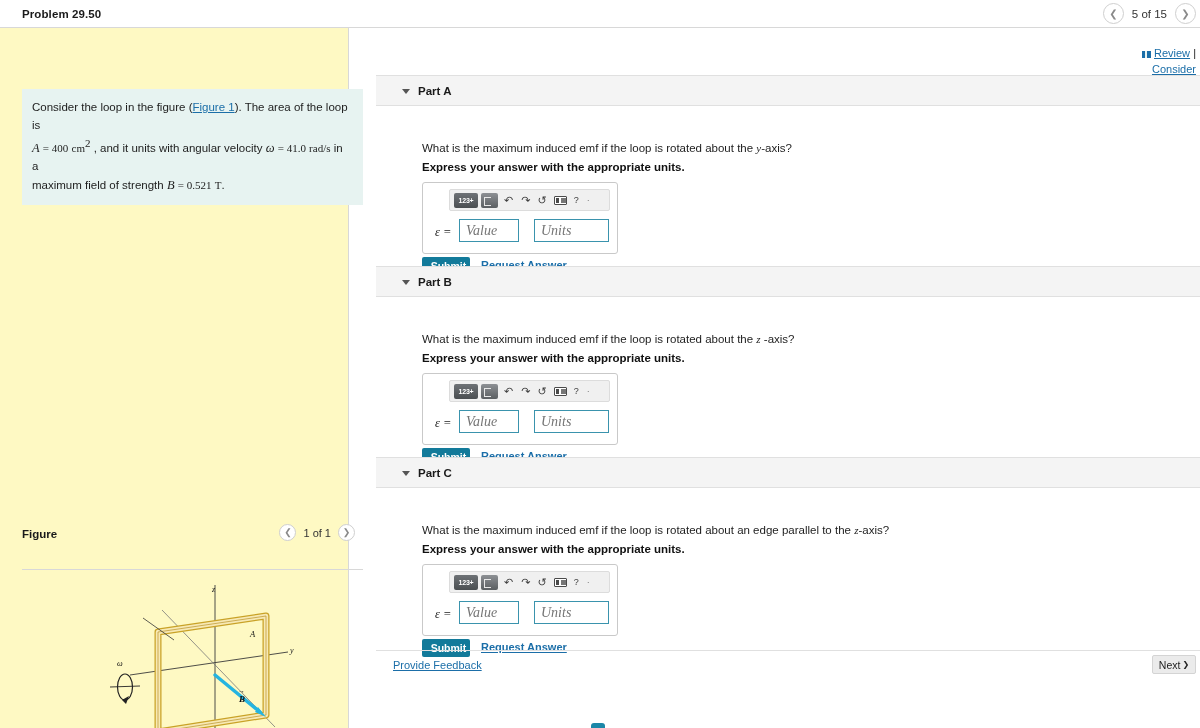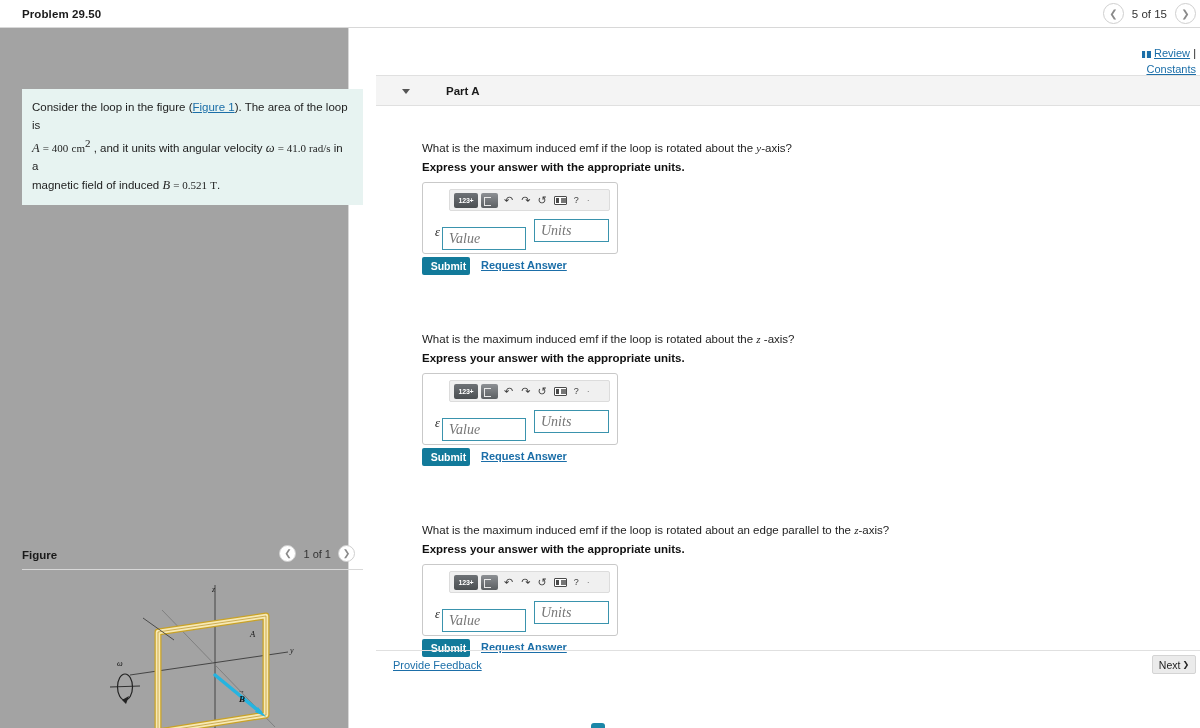--- a/index.html
+++ b/index.html
@@ -35,21 +35,21 @@
     display: flex; align-items: center; justify-content: center;
     color: #8a8a8a; font-size: 10px; cursor: pointer;
     line-height: 1;
   }
   .pager-label { font-size: 11.5px; color: #333; }
 
   
   .left-pane {
     position: absolute; left: 0; top: 28px;
     width: 349px; height: 700px;
-    background: #a3a3a3;
+    background: #fef9c3;
     border-right: 1px solid #d8d8d8;
   }
   .statement-box {
     position: absolute; left: 22px; top: 61px; width: 341px;
     background: #e7f3f1;
     padding: 10px 12px 10px 10px;
     line-height: 1.55;
     font-size: 11.5px;
     color: #1d1d1d;
   }
@@ -57,21 +57,21 @@
     font-family: "Liberation Serif", serif; font-style: italic; font-size: 12.5px;
   }
   .statement-box .serif-rm {
     font-family: "Liberation Serif", serif; font-size: 11px;
   }
   .statement-box sup { font-size: 8.5px; }
   a.link { color: #1b6ea8; text-decoration: underline; cursor: pointer; }
 
   
   .figure-header {
-    position: absolute; left: 22px; top: 520px; width: 341px; height: 30px;
+    position: absolute; left: 22px; top: 499px; width: 341px; height: 30px;
   }
   .figure-label { font-size: 11.5px; font-weight: bold; color: #1a1a1a; }
   .figure-pager {
     position: absolute; right: 8px; top: -3px;
     display: flex; align-items: center; gap: 7px;
   }
   .figure-pager .pager-btn { width: 17px; height: 17px; font-size: 9px; }
   .figure-pager .pager-label { font-size: 11px; color: #333; text-align: right; }
   .figure-rule {
     position: absolute; left: 22px; top: 541px; width: 341px; height: 1px;
@@ -108,21 +108,21 @@
     border-bottom: 1px solid #e0e0e0;
   }
   .caret {
     position: absolute; left: 26px; top: 13px;
     width: 0; height: 0;
     border-left: 4px solid transparent; border-right: 4px solid transparent;
     border-top: 5px solid #555; cursor: pointer;
   }
   .part-title {
     position: absolute; left: 42px; top: 9px;
-    font-size: 11.5px; font-weight: bold; color: #1a1a1a; margin-left: 28px;
+    font-size: 11.5px; font-weight: bold; color: #1a1a1a;
   }
 
   .qtext {
     position: absolute; font-size: 11.5px; color: #1d1d1d; text-align: right;
   }
   .qtext .mi {
     font-family: "Liberation Serif", serif; font-style: italic; font-size: 11px;
   }
   .qbold {
     position: absolute; font-size: 11.5px; font-weight: bold; color: #111;
@@ -175,21 +175,21 @@
     font-family: "Liberation Serif", serif; font-style: italic;
     font-size: 12.5px; color: #1a1a1a;
   }
   .inp {
     position: absolute; top: 36px; height: 23px;
     border: 1px solid #3a93ad; background: #fff;
     font-family: "Liberation Serif", serif; font-style: italic;
     font-size: 14px; color: #8e8e8e;
     padding: 0 6px; outline: none;
   }
-  .inp-value { left: 19px; width: 84px; margin-top: 8px; }
+  .inp-value { left: 36px; width: 60px; }
   .inp-units { left: 111px; width: 75px; }
 
   .btn-submit {
     position: absolute; width: 48px; height: 18px;
     background: #127a9a; color: #fff;
     border: none; border-radius: 2px;
     font-family: "Liberation Sans", sans-serif;
     font-size: 10.5px; font-weight: bold; cursor: pointer;
     display: flex; align-items: center; justify-content: center; padding-left: 11px;
   }
@@ -236,21 +236,21 @@
   <div class="statement-box">
     <span>Consider the loop in the figure (</span><a class="link">Figure 1</a><span>). The area of the loop is</span><br>
     <span class="serif-it">A</span>
     <span class="serif-rm">= 400</span>
     <span class="serif-rm">cm</span><sup class="serif-rm">2</sup>
     <span>, and it units with angular velocity</span>
     <span class="serif-it">ω</span>
     <span class="serif-rm">= 41.0</span>
     <span class="serif-rm">rad/s</span>
     <span>in a</span><br>
-    <span>magnetic field of induced</span>
+    <span>maximum field of strength</span>
     <span class="serif-it">B</span>
     <span class="serif-rm">= 0.521</span>
     <span class="serif-rm">T</span><span>.</span>
   </div>
 
   <div class="figure-header">
     <span class="figure-label">Figure</span>
     <div class="figure-pager">
       <div class="pager-btn">❮</div>
       <div class="pager-label">1 of 1</div>
@@ -294,21 +294,21 @@
       <text x="95" y="86" font-family="Liberation Serif, serif" font-style="italic" font-size="8" fill="#111">ω</text>
     </svg>
   </div>
 </div>
 
 <div class="right-pane">
 
   <div class="review-block">
     <span class="review-icon"></span><a class="link">Review</a>
     <span>|</span><br>
-    <a class="link">Constants</a>
+    <a class="link">Consider</a>
   </div>
 
   <div class="part-header" style="top:47px;">
     <div class="caret"></div>
     <div class="part-title">Part A</div>
   </div>
   <div class="qtext" style="left:46px; top:114px;">
     <span>What is the maximum induced emf if the loop is rotated about the</span>
     <span class="mi">y</span><span>-axis?</span>
   </div>
@@ -324,20 +324,24 @@
       <span class="tb-ico" style="margin-left:4px;font-size:9px;">?</span>
       <span class="tb-ico" style="margin-left:5px;font-size:9px;color:#777;">·</span>
     </div>
     <div class="eps">ε  =</div>
     <input class="inp inp-value" placeholder="Value" style="">
     <input class="inp inp-units" placeholder="Units" style="">
   </div>
   <button class="btn-submit" style="left:46px; top:229px;">Submit</button>
   <div class="btn-request" style="left:105px; top:231px;">Request Answer</div>
 
+  <div class="part-header" style="top:238px;">
+    <div class="caret"></div>
+    <div class="part-title">Part B</div>
+  </div>
   <div class="qtext" style="left:46px; top:305px;">
     <span>What is the maximum induced emf if the loop is rotated about the</span>
     <span class="mi">z</span>
     <span>-axis?</span>
   </div>
   <div class="qbold" style="left:46px; top:324px;">Express your answer with the appropriate units.</div>
   <div class="answer-box" style="left:46px; top:345px;">
     <div class="mathbar">
       <div class="tb-chip">123+</div>
       <div class="tb-chip2"></div>
@@ -348,20 +352,24 @@
       <span class="tb-ico" style="margin-left:4px;font-size:9px;">?</span>
       <span class="tb-ico" style="margin-left:5px;font-size:9px;color:#777;">·</span>
     </div>
     <div class="eps">ε  =</div>
     <input class="inp inp-value" placeholder="Value" style="">
     <input class="inp inp-units" placeholder="Units" style="">
   </div>
   <button class="btn-submit" style="left:46px; top:420px;">Submit</button>
   <div class="btn-request" style="left:105px; top:422px;">Request Answer</div>
 
+  <div class="part-header" style="top:429px;">
+    <div class="caret"></div>
+    <div class="part-title">Part C</div>
+  </div>
   <div class="qtext" style="left:46px; top:496px;">
     <span>What is the maximum induced emf if the loop is rotated about an edge parallel to the</span>
     <span class="mi">z</span><span>-axis?</span>
   </div>
   <div class="qbold" style="left:46px; top:515px;">Express your answer with the appropriate units.</div>
   <div class="answer-box" style="left:46px; top:536px;">
     <div class="mathbar">
       <div class="tb-chip">123+</div>
       <div class="tb-chip2"></div>
       <span class="tb-ico" style="margin-left:3px;">↶</span>

